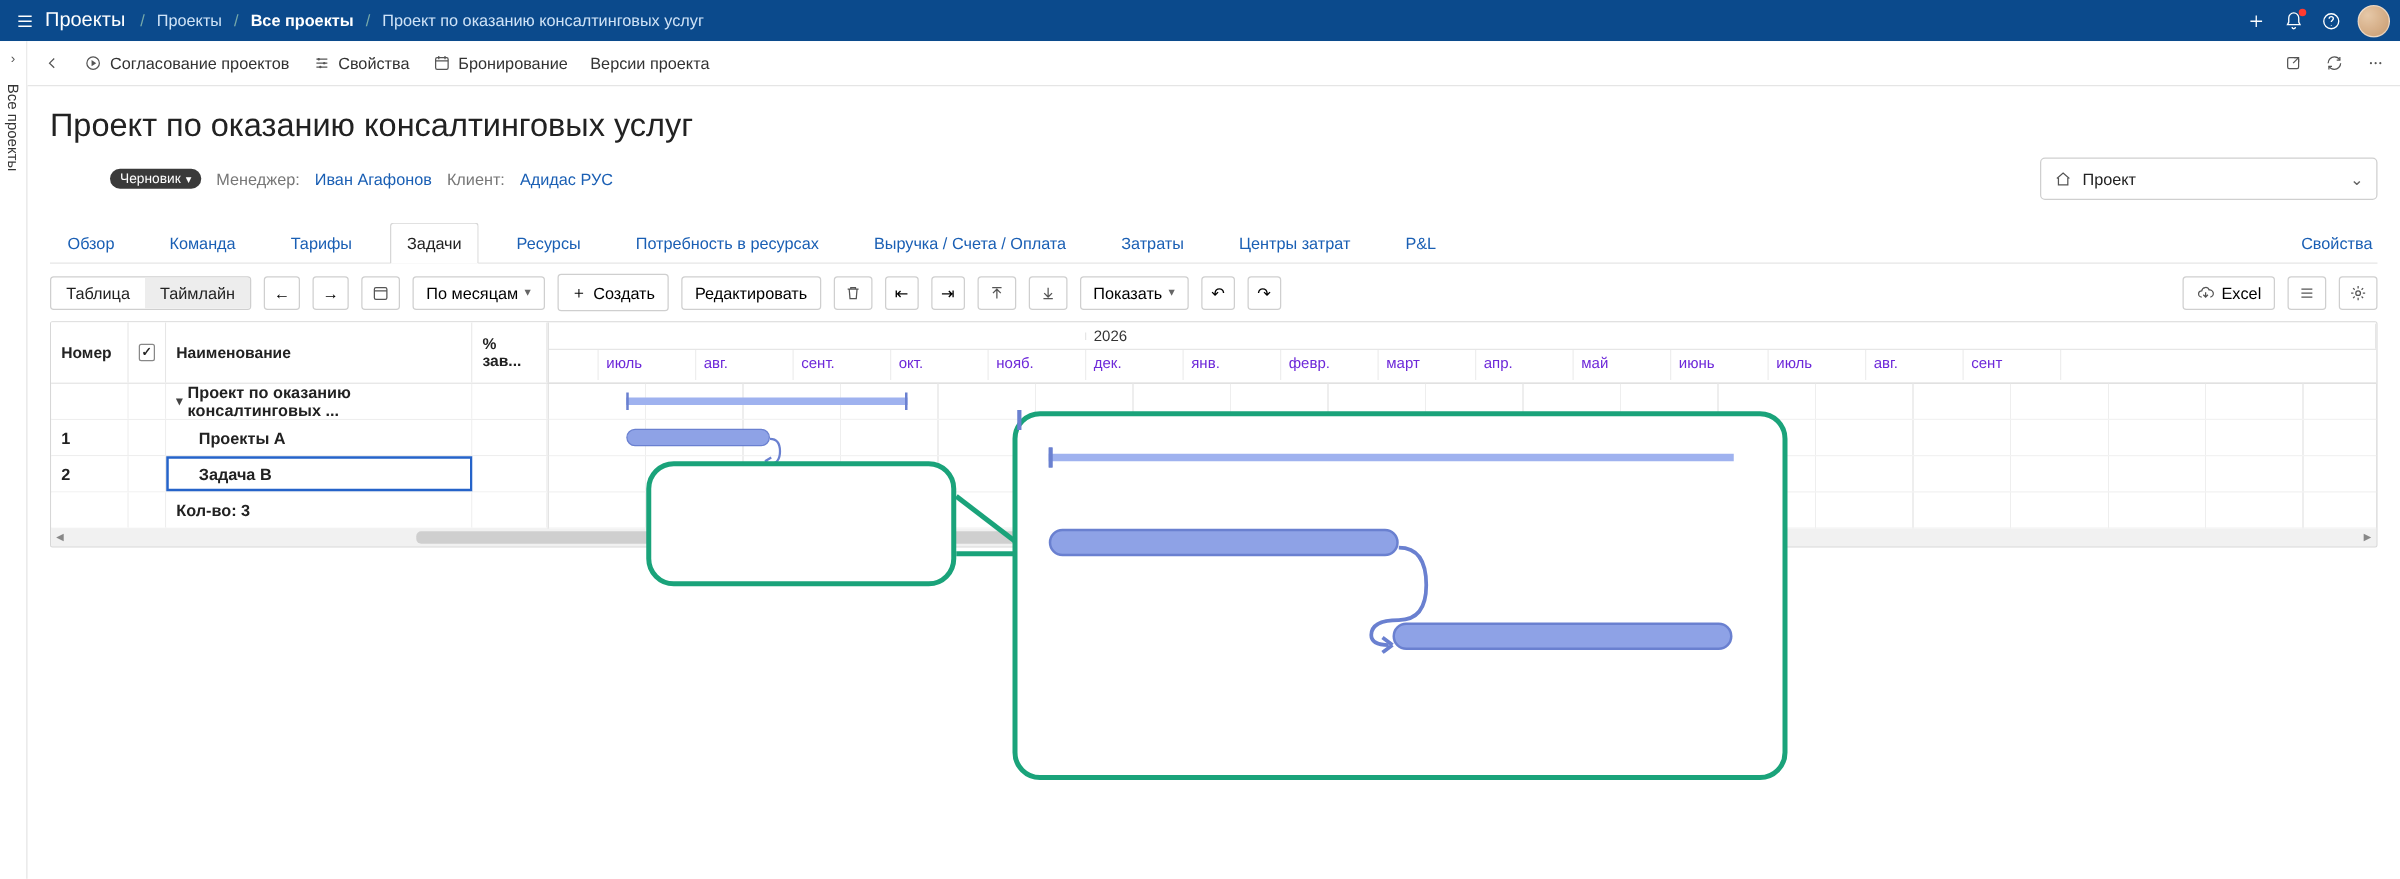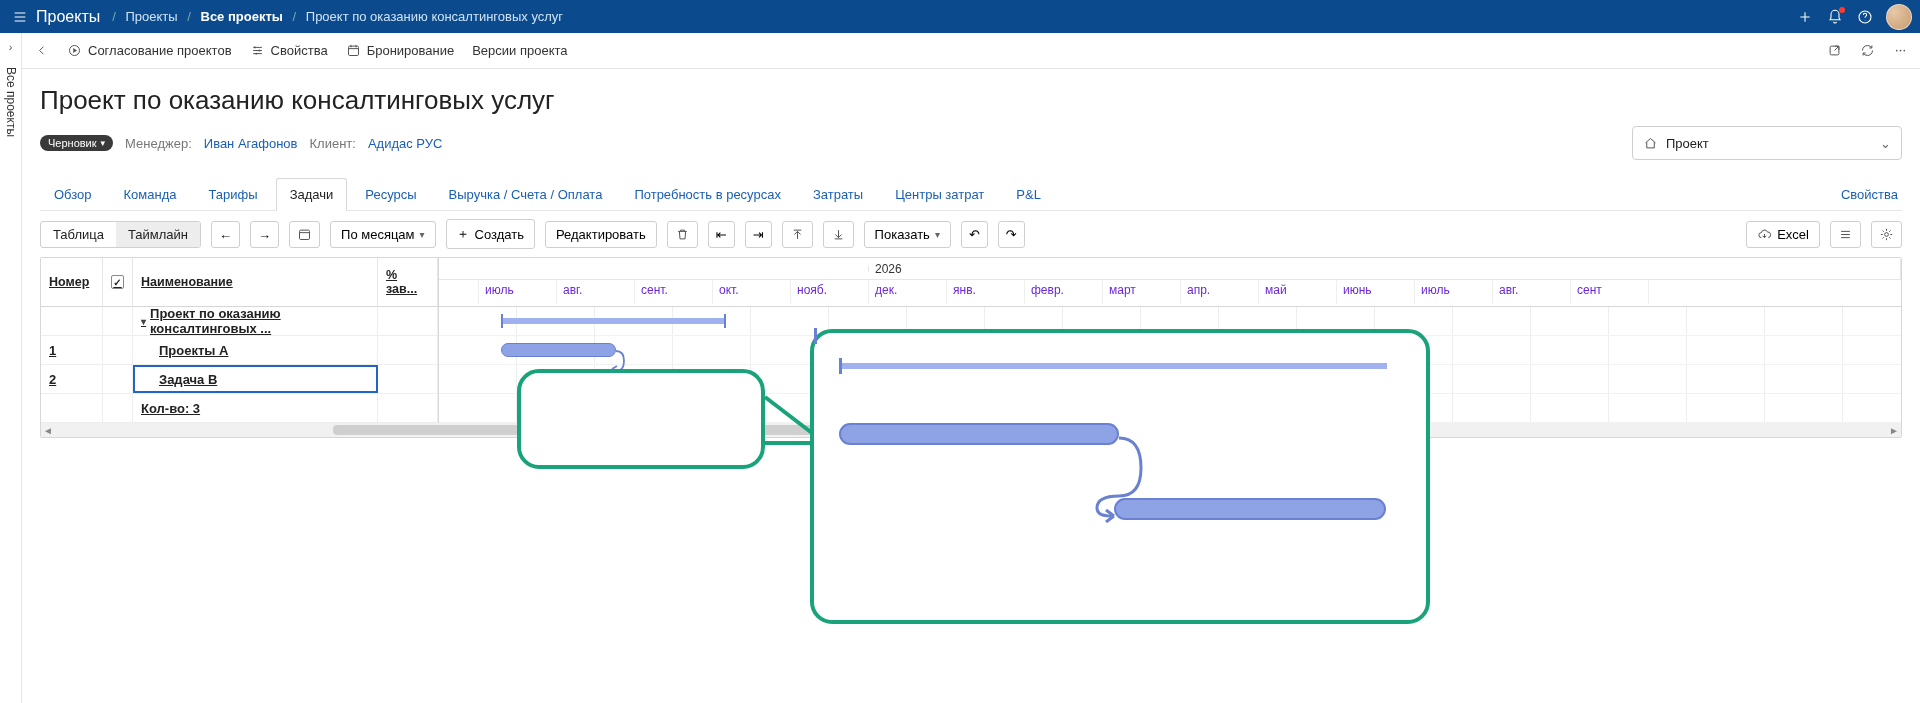--- a/index.html
+++ b/index.html
@@ -27,47 +27,47 @@
 .actionbar { position:absolute; top:33px; left:22px; right:0; height:36px; border-bottom:1px solid #e5e5e5; display:flex; align-items:center; padding:0 10px; gap:14px; background:#fff; }
 .actionbar .iconbtn { display:flex; align-items:center; gap:6px; color:#333; cursor:pointer; font-size:13px; padding:4px 2px; }
 .actionbar .iconbtn svg, .actionbar .iconbtn .glyph { color:#555; }
 .actionbar .spacer { flex:1; }
 
 
 .content { position:absolute; top:69px; left:22px; right:0; bottom:0; padding: 16px 18px 8px 18px; overflow:hidden; }
 h1.title { font-size:26px; font-weight:400; color:#222; margin-bottom:10px; }
 
 .metarow { display:flex; align-items:center; gap:12px; margin-bottom:18px; }
-.chip { background:#3a3a3a; color:#fff; font-size:11px; border-radius:10px; padding:2px 8px; display:inline-flex; align-items:center; gap:4px; cursor:pointer; }
+.chip { background:#3a3a3a; color:#fff; font-size:11px; border-radius:10px; padding:2px 8px; display:inline-flex; align-items:center; gap:4px; cursor:pointer;margin-left:48px; }
 .chip::after { content:"▾"; font-size:9px; }
 .meta-label { color:#777; font-size:13px; }
 .meta-link { color:#1a5fb4; cursor:pointer; font-size:13px; }
 .viewselect { margin-left:auto; border:1px solid #cfcfcf; border-radius:4px; height:34px; display:flex; align-items:center; padding:0 10px; gap:8px; min-width:270px; cursor:pointer; }
 .viewselect .chev { margin-left:auto; color:#666; }
 
 
-.tabs { display:flex; align-items:flex-end; border-bottom:1px solid #e6e6e6; gap:4px; }
+.tabs { display:flex; align-items:flex-end; border-bottom:1px solid #e6e6e6; gap:16px; }
 .tab { padding:8px 13px; color:#1a5fb4; cursor:pointer; font-size:13px; border:1px solid transparent; border-bottom:none; }
 .tab.active { color:#222; border-color:#d7d7d7; border-bottom:1px solid #fff; margin-bottom:-1px; border-radius:3px 3px 0 0; background:#fff; }
 .tabs .rt { margin-left:auto; padding:8px 4px; color:#1a5fb4; cursor:pointer; }
 
 
 .tbrow { display:flex; align-items:center; gap:10px; padding:8px 0; flex-wrap:wrap; }
 .seg { display:flex; border:1px solid #cfcfcf; border-radius:3px; overflow:hidden; }
 .seg .segbtn { padding:5px 12px; font-size:13px; cursor:pointer; }
 .seg .segbtn.active { background:#ededed; }
 .btn { border:1px solid #cfcfcf; border-radius:3px; background:#fff; padding:5px 10px; font-size:13px; cursor:pointer; display:inline-flex; align-items:center; gap:5px; }
 .btn.iconOnly { padding:5px 7px; }
 .btn .chev { font-size:10px; color:#666; }
 .tbrow .grow { flex:1; }
 
 
 .gantt { border:1px solid #d7d7d7; border-radius:2px; }
 .ghead { display:flex; background:#fff; border-bottom:1px solid #d7d7d7; }
-.lcol { display:flex; border-right:1px solid #d7d7d7;text-decoration:underline; }
+.lcol { display:flex; border-right:1px solid #d7d7d7; }
 .lcol .c { border-right:1px solid #e6e6e6; padding:10px 8px; font-weight:600; font-size:12.5px; background:#fff; display:flex; align-items:center; }
 .c-num { width:62px; }
 .c-chk { width:30px; justify-content:center; }
 .c-name { width:245px; }
 .c-pct { width:60px; }
 .rcol { flex:1; position:relative; overflow:hidden; }
 .rcol .yearhdr { height:22px; border-bottom:1px solid #e6e6e6; display:flex;align-items:center; }
 .rcol .yearhdr .y { border-right:1px solid #e6e6e6; font-size:12px; color:#333; padding:3px 6px; }
 .rcol .mohdr { height:24px; display:flex; }
 .rcol .mohdr .m { border-right:1px solid #eee; font-size:12px; color:#6d28d9; padding:3px 6px; width:78px; flex:0 0 78px; }
@@ -230,22 +230,22 @@
       <span class="chev">⌄</span>
     </div>
   </div>
 
   <div class="tabs">
     <div class="tab">Обзор</div>
     <div class="tab">Команда</div>
     <div class="tab">Тарифы</div>
     <div class="tab active">Задачи</div>
     <div class="tab">Ресурсы</div>
+    <div class="tab">Потребность в ресурсах</div>
     <div class="tab">Выручка / Счета / Оплата</div>
-    <div class="tab">Потребность в ресурсах</div>
     <div class="tab">Затраты</div>
     <div class="tab">Центры затрат</div>
     <div class="tab">P&amp;L</div>
     <div class="rt">Свойства</div>
   </div>
 
   <div class="tbrow">
     <div class="seg">
       <div class="segbtn">Таблица</div>
       <div class="segbtn active">Таймлайн</div>

